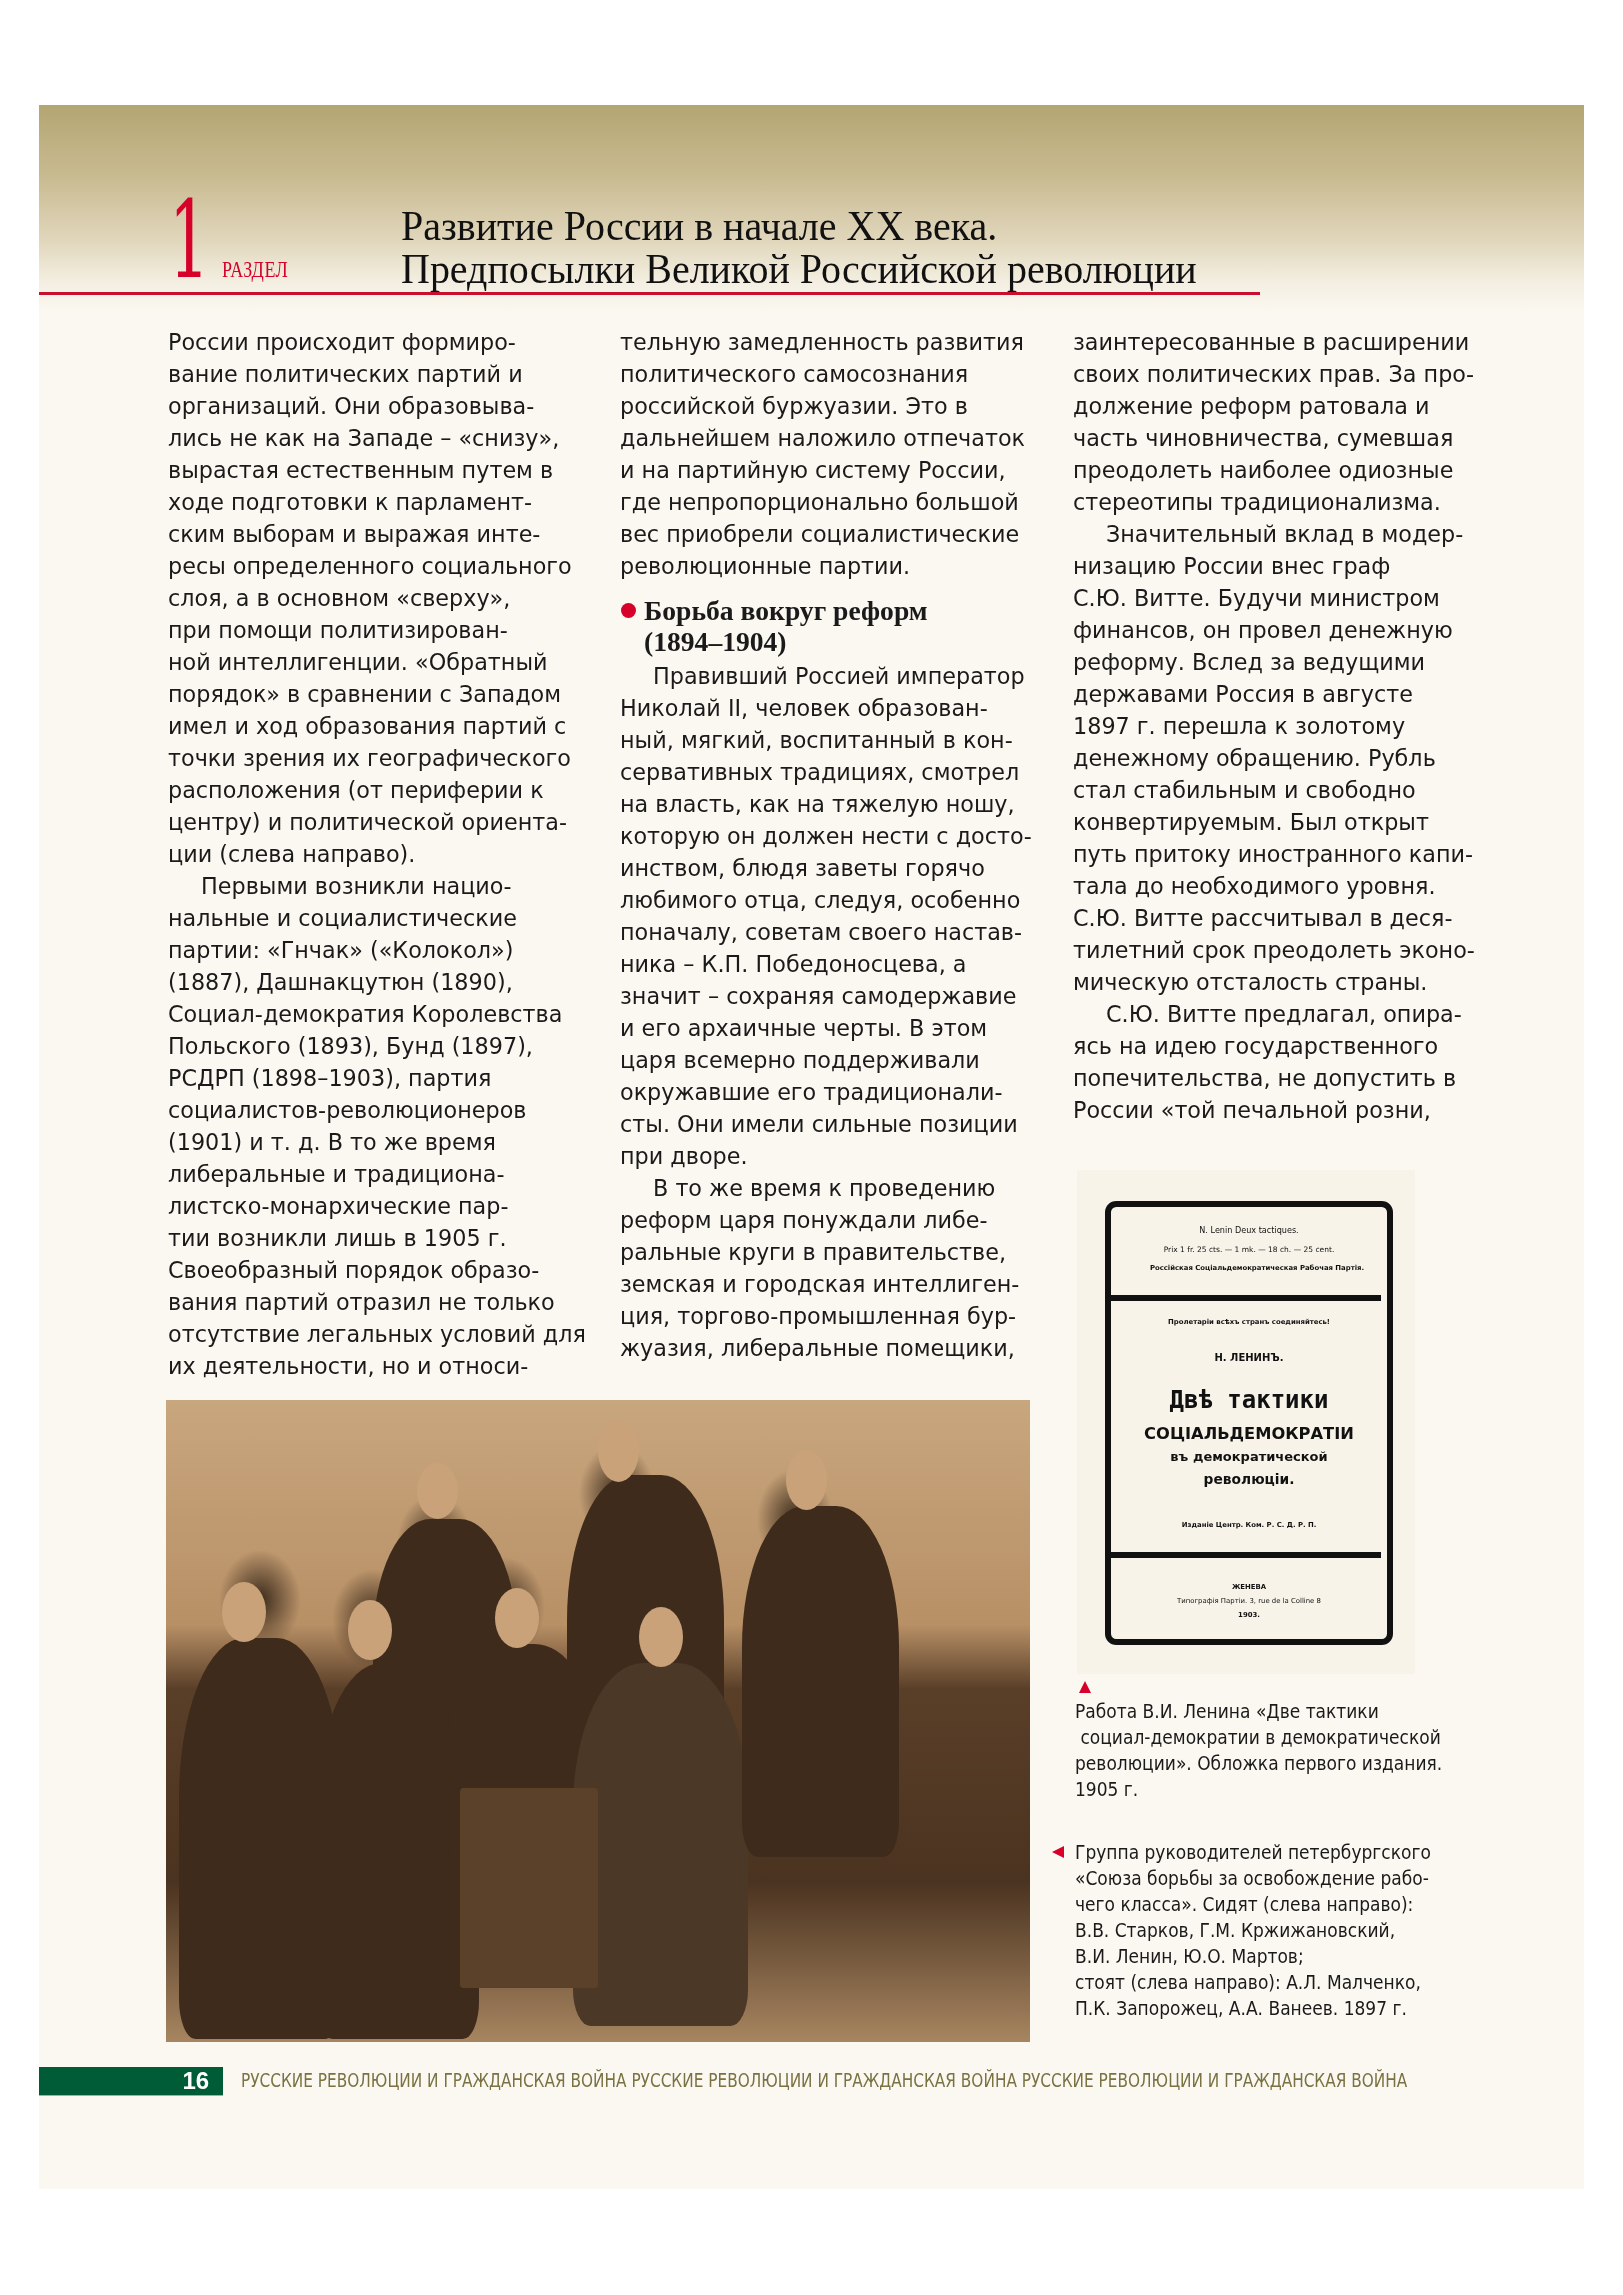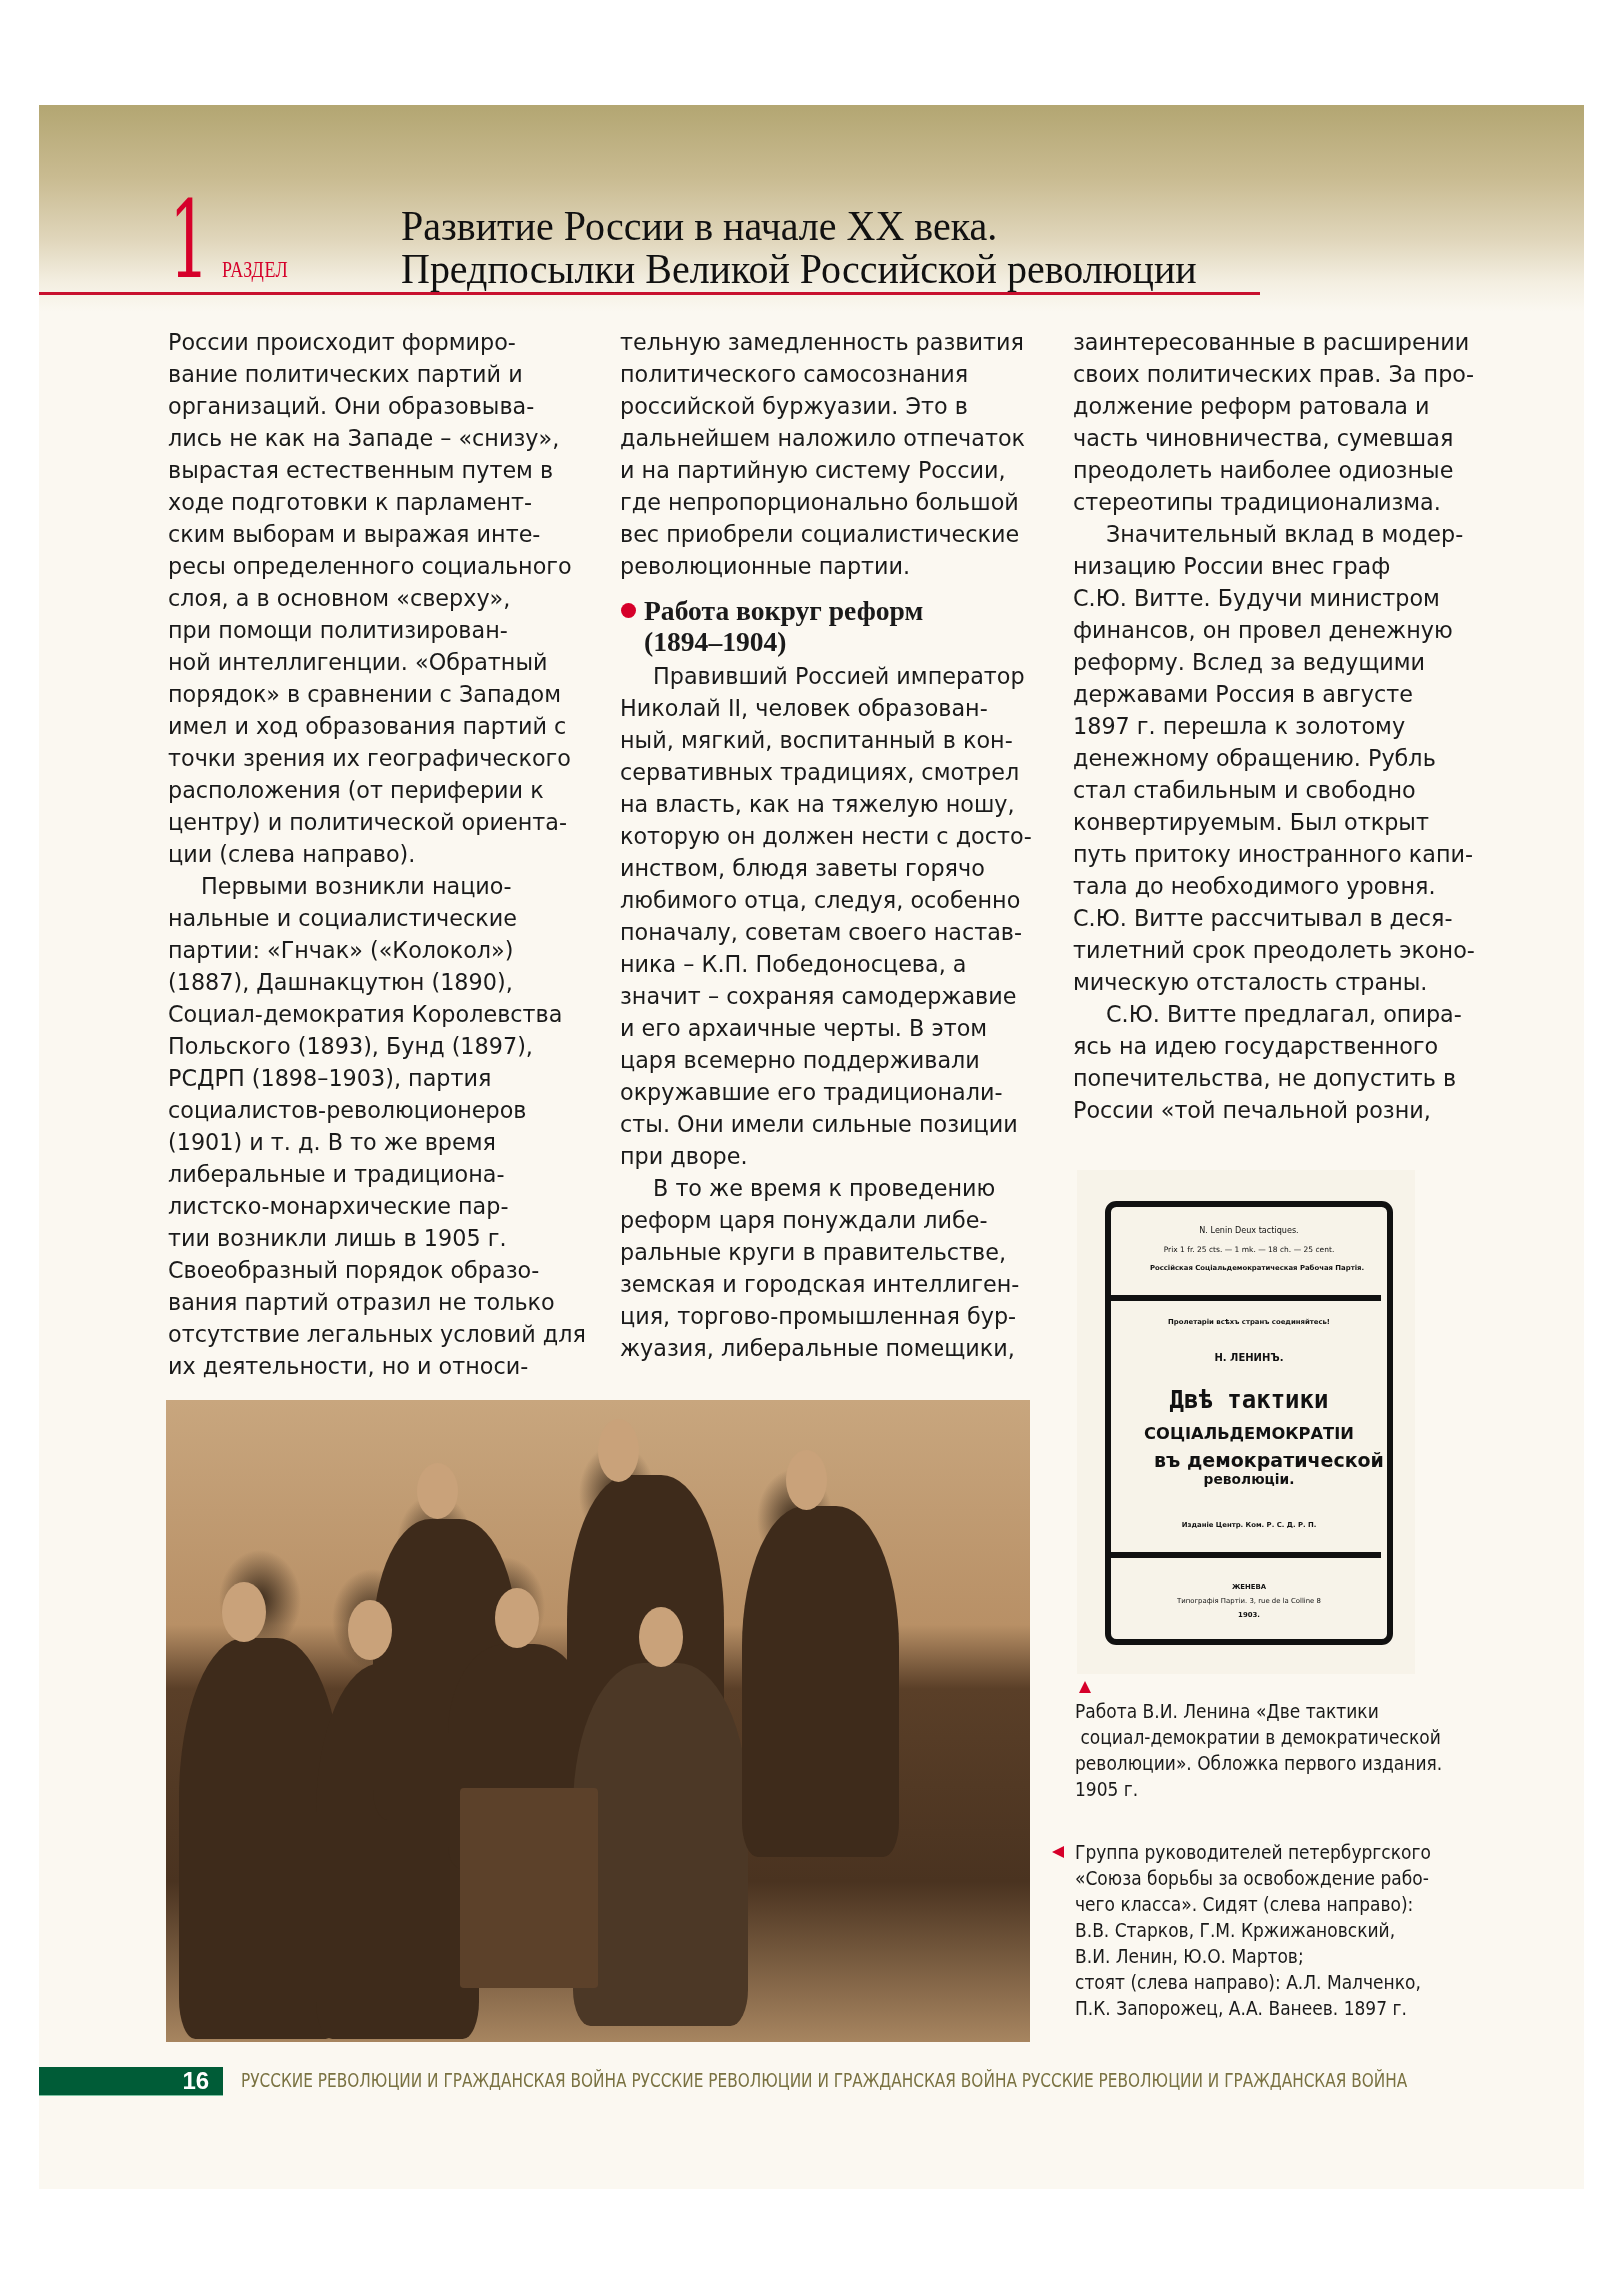--- a/index.html
+++ b/index.html
@@ -102,21 +102,21 @@
       <div class="ln">политического самосознания</div>
       <div class="ln">российской буржуазии. Это в</div>
       <div class="ln">дальнейшем наложило отпечаток</div>
       <div class="ln">и на партийную систему России,</div>
       <div class="ln">где непропорционально большой</div>
       <div class="ln">вес приобрели социалистические</div>
       <div class="ln">революционные партии.</div>
     </div>
   <div class="subhead">
     <span class="bullet"></span>
-    <div class="l">Работа вокруг реформ</div>
+    <div class="l">Борьба вокруг реформ</div>
     <div class="l">(1894–1904)</div>
   </div>
   <div>
       <div class="ln ind">Правивший Россией император</div>
       <div class="ln">Николай II, человек образован-</div>
       <div class="ln">ный, мягкий, воспитанный в кон-</div>
       <div class="ln">сервативных традициях, смотрел</div>
       <div class="ln">на власть, как на тяжелую ношу,</div>
       <div class="ln">которую он должен нести с досто-</div>
       <div class="ln">инством, блюдя заветы горячо</div>
@@ -170,21 +170,21 @@
   <div class="cover-frame"></div>
   <div class="cover-top"></div>
   <div class="cover-bottom"></div>
   <div class="cover-txt" style="top:55px;font-size:8.1px;font-weight:normal;">N. Lenin  Deux tactiques.</div>
   <div class="cover-txt" style="top:75px;font-size:7.5px;font-weight:normal;">Prix  1 fr. 25 cts. — 1 mk. — 18 ch. — 25 cent.</div>
   <div class="cover-txt" style="top:94px;font-size:6.9px;margin-left:8px;">Россійская Соціальдемократическая Рабочая Партія.</div>
   <div class="cover-txt" style="top:148px;font-size:6.9px;">Пролетаріи всѣхъ странъ соединяйтесь!</div>
   <div class="cover-txt" style="top:182px;font-size:10px;">Н. ЛЕНИНЪ.</div>
   <div class="cover-txt" style="top:216px;font-size:24px;font-family:'DejaVu Sans Mono',monospace;">Двѣ тактики</div>
   <div class="cover-txt" style="top:254px;font-size:16.3px;">СОЦІАЛЬДЕМОКРАТІИ</div>
-  <div class="cover-txt" style="top:279px;font-size:19px;margin-left:20px;">въ демократической</div>
+  <div class="cover-txt" style="top:279px;font-size:13px;">въ демократической</div>
   <div class="cover-txt" style="top:301px;font-size:13.8px;text-align:center;">революціи.</div>
   <div class="cover-txt" style="top:351px;font-size:6.9px;">Изданіе Центр. Ком. Р. С. Д. Р. П.</div>
   <div class="cover-txt" style="top:413px;font-size:6.9px;">ЖЕНЕВА</div>
   <div class="cover-txt" style="top:427px;font-size:6.9px;font-weight:normal;">Типографія Партіи. 3, rue de la Colline 8</div>
   <div class="cover-txt" style="top:441px;font-size:6.9px;">1903.</div>
 </div>
 
 <div class="tri-up"></div>
 <div class="caption" style="top:1699px;">
     <div style="white-space: pre;">Работа В.И. Ленина «Две тактики</div>

